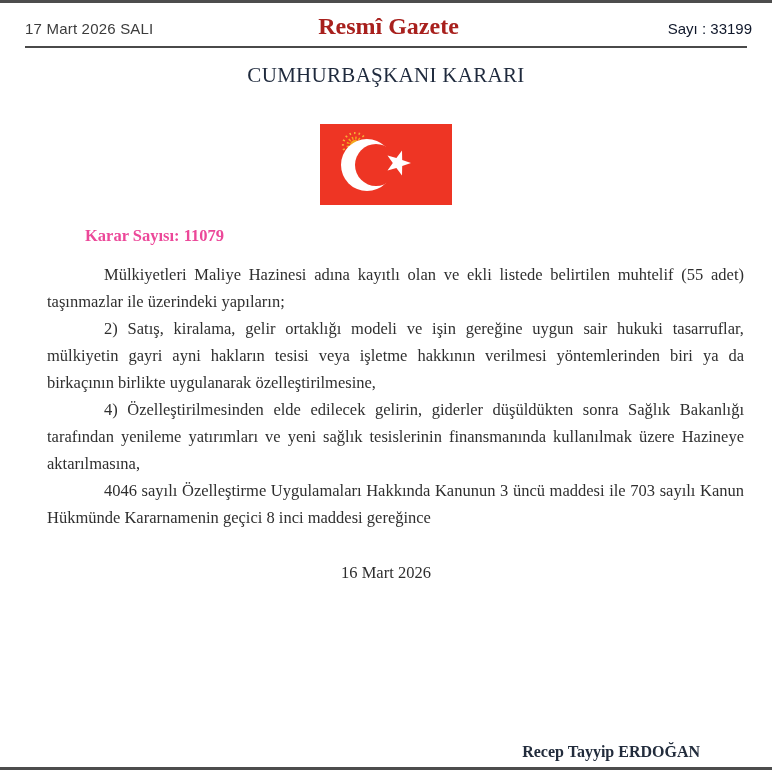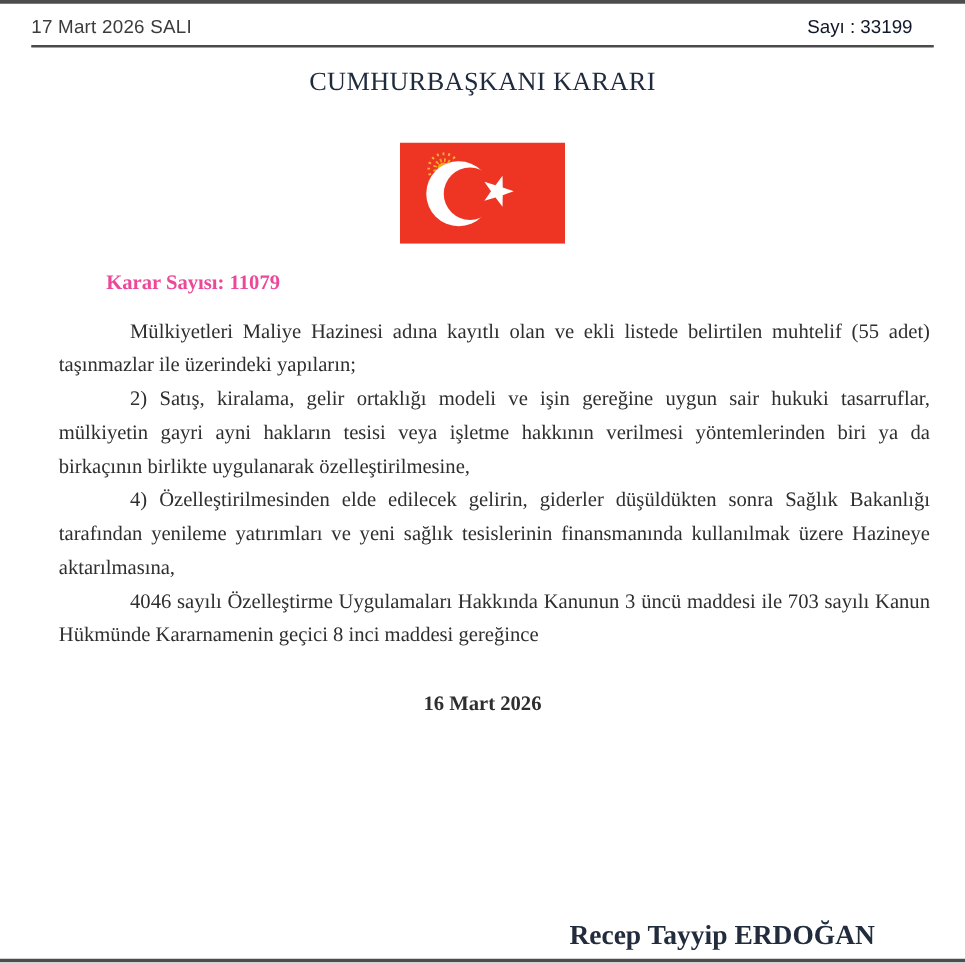--- a/index.html
+++ b/index.html
@@ -13,21 +13,21 @@
   .top-bar {
     position: absolute; top: 0; left: 0; right: 0;
     height: 3px; background: #4d4d4d;
   }
   .bottom-bar {
     position: absolute; bottom: 0; left: 0; right: 0;
     height: 3px; background: #4d4d4d;
   }
   .gazette-header {
     display: flex; align-items: baseline;
-    padding: 13px 42px 6px 25px;
+    padding: 13px 20px 6px 25px;
   }
   .gazette-header .hdr-date {
     flex: 1;
     font-family: "Liberation Sans", "DejaVu Sans", sans-serif;
     font-size: 15px; color: #3c3c3c; text-align: left;
     letter-spacing: 0.2px;
   }
   .gazette-header .hdr-title {
     flex: 1.2;
     font-family: "Liberation Serif", "DejaVu Serif", serif;
@@ -60,34 +60,35 @@
   .doc-body {
     margin: 15px 28px 0 47px;
     font-size: 16.5px; line-height: 27px;
     text-align: justify;
   }
   .doc-body p {
     text-indent: 57px; margin: 0;
   }
   .decision-date {
     margin-top: 28px; text-align: center;
-    font-size: 16.5px; line-height: 27px; font-weight: bold;
+    font-size: 16.5px; line-height: 27px;
   }
   .signature {
     position: absolute; right: 72px; bottom: 9px;
-    font-weight: bold; font-size: 22px; color: #222c3c;
+    font-weight: bold; font-size: 16px; color: #222c3c;
   }
 </style>
 </head>
 <body>
 
 <div class="top-bar"></div>
 
 <div class="gazette-header">
   <div class="hdr-date">17 Mart 2026 SALI</div>
+  <div class="hdr-title">Resmî Gazete</div>
   <div class="hdr-issue">Sayı : 33199</div>
 </div>
 
 <hr class="header-rule">
 
 <div class="doc-heading">CUMHURBAŞKANI KARARI</div>
 
 <div class="flag-wrap">
   <svg viewBox="0 0 132 81" xmlns="http://www.w3.org/2000/svg">
     <rect x="0" y="0" width="132" height="81" fill="#ee3524"></rect>

